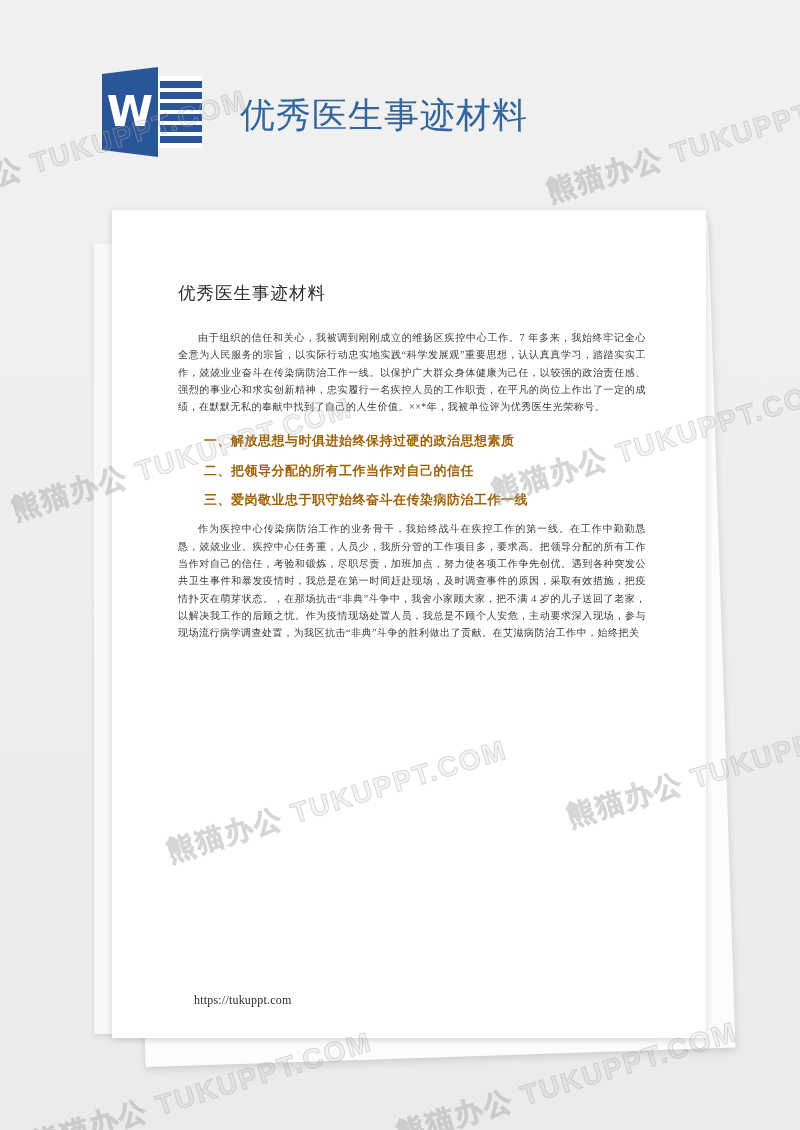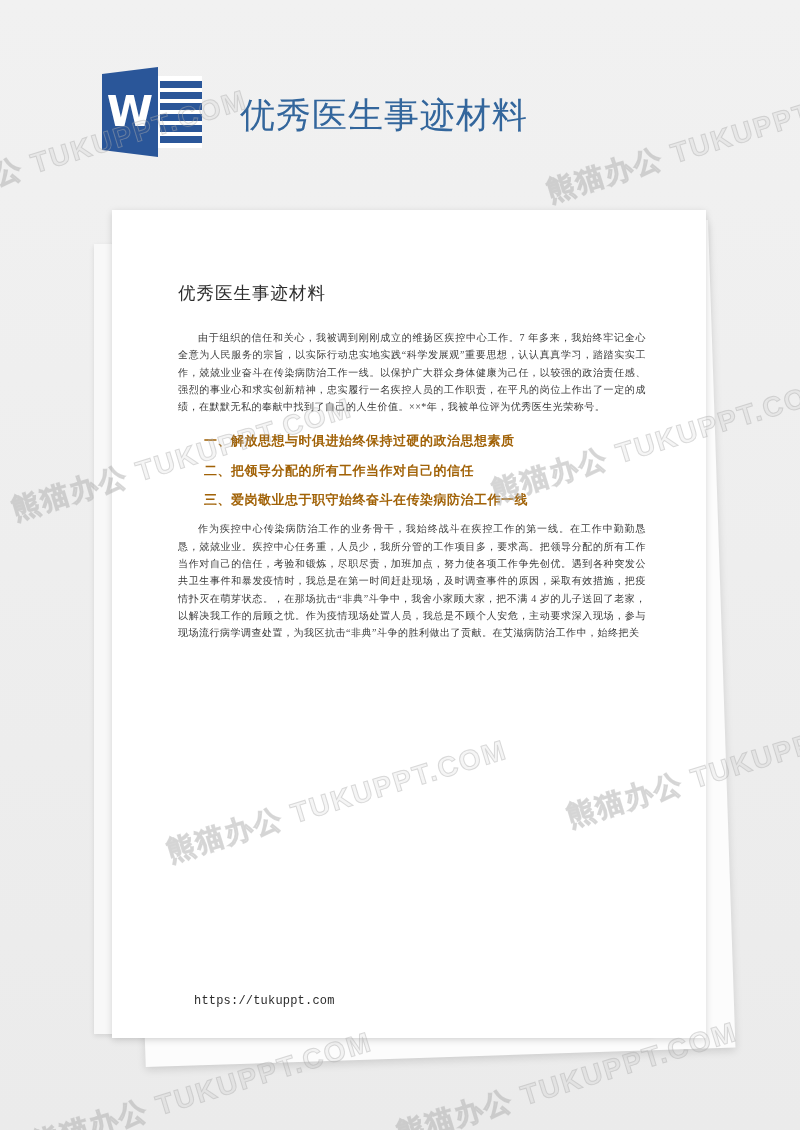--- a/index.html
+++ b/index.html
@@ -50,21 +50,21 @@
     margin:0 0 17px;font-size:10px;line-height:17.3px;letter-spacing:.5px;
     text-align:justify;text-indent:2em;color:var(--body-text);
   }
   .heading{
     margin:0 0 12px;font-size:13px;line-height:17.3px;letter-spacing:.5px;
     font-weight:700;text-indent:2em;color:#a16207;
   }
   .footer-url{
     position:absolute;left:82px;bottom:30px;
     font-size:12px;color:#2b2b2b;letter-spacing:.2px;
-    font-family:Liberation Mono, monospace;
+    font-family:Liberation Serif, serif;
     margin-top:28px;
   }
   
   .wm{
     position:absolute;z-index:9;pointer-events:none;white-space:nowrap;
     transform:rotate(-17deg);
     font-family:"Liberation Sans","DejaVu Sans",sans-serif;
     font-size:28px;font-weight:700;letter-spacing:2px;
     color:rgba(120,120,120,0.07);
     -webkit-text-stroke:1px rgba(175,175,175,.45);

